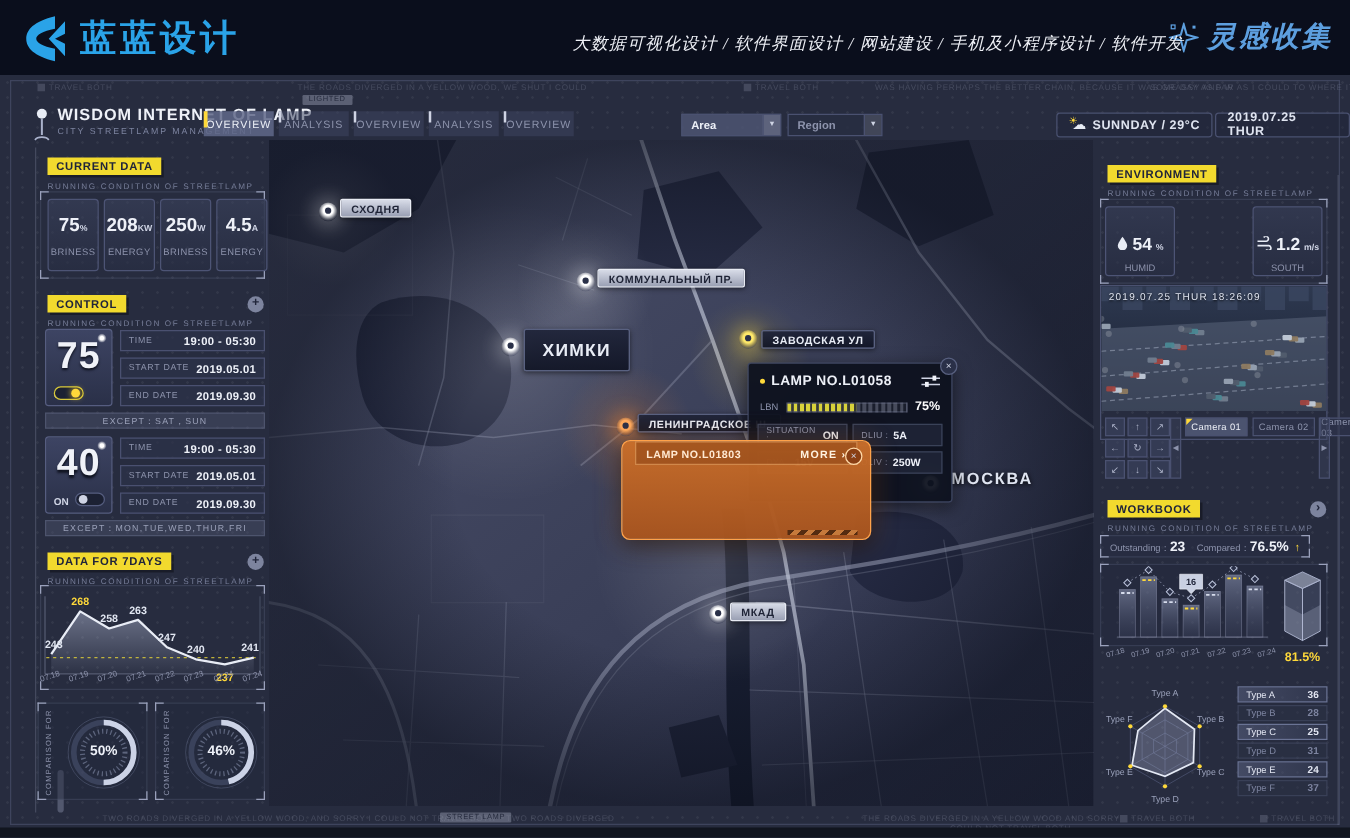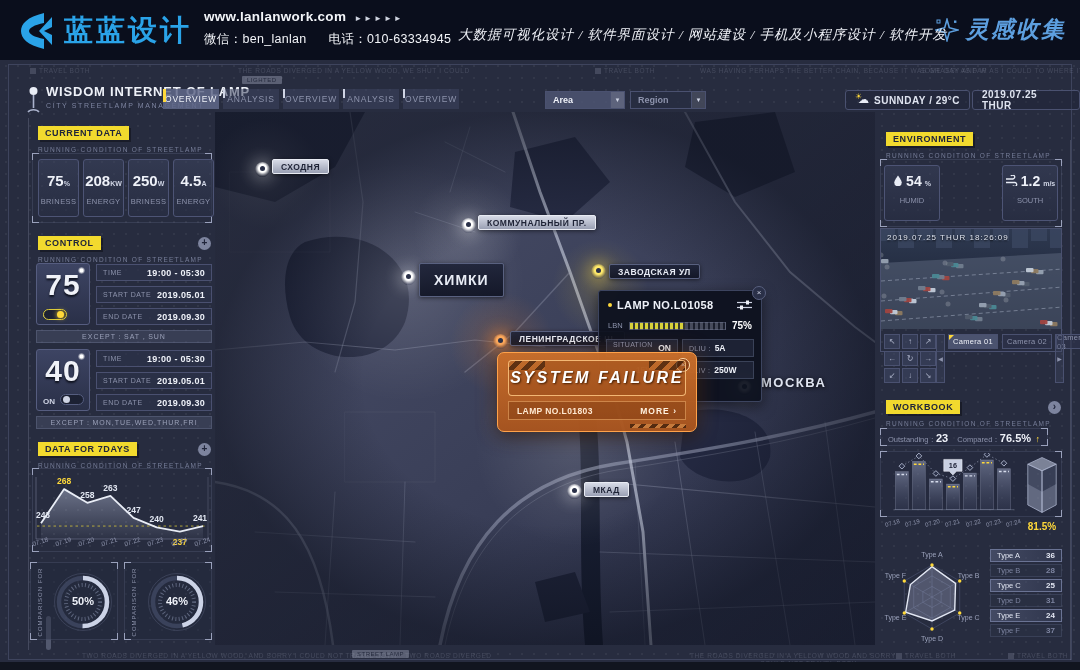--- a/index.html
+++ b/index.html
@@ -159,21 +159,21 @@
   #alert .foot{margin:0 10px;height:19px;border:1px solid rgba(255,190,120,.5);background:rgba(120,55,15,.4);
     display:flex;align-items:center;justify-content:space-between;padding:0 8px;}
   #alert .foot .lp{font-size:8.5px;font-weight:bold;color:#ffe9d2;letter-spacing:.4px;}
   #alert .foot .mr{font-size:8.5px;font-weight:800;color:#fff2e0;letter-spacing:1px;}
   #alert .minihz{position:absolute;right:10px;bottom:3px;width:56px;height:4px;
     background:repeating-linear-gradient(135deg,rgba(30,16,6,.6) 0 4px,rgba(255,190,110,.35) 4px 8px);}
   #alert .xbtn{background:#8a3f14;border-color:#ffd9a8;right:6px;top:5px;}
 
   
   .ecell{position:absolute;width:56px;height:56px;background:linear-gradient(180deg,rgba(62,70,98,.45),rgba(40,46,68,.55));
-    border:1px solid #4d5475;border-radius:3px;padding-top:7px;text-align:center;}
+    border:1px solid #4d5475;border-radius:3px;padding-top:21px;text-align:center;}
   .ecell .row{display:flex;align-items:baseline;justify-content:center;gap:3px;}
   .ecell .v{font-size:14px;font-weight:800;color:#eef1f8;}
   .ecell .u{font-size:7px;font-weight:bold;color:#cfd4e4;}
   .ecell .lb{font-size:7.5px;color:#8d93ac;margin-top:7px;}
 
   
   #cam-wrap{position:absolute;left:880px;top:168px;width:182px;height:124px;border:1px solid #4a5170;overflow:hidden;}
   #cam-ts{position:absolute;left:6px;top:4px;font-size:8px;color:#dfe4f0;letter-spacing:1px;z-index:2;text-shadow:0 1px 2px #000;}
   .dbtn{width:16px;height:15px;background:rgba(62,70,98,.6);border:1px solid #4a5170;color:#aab0c6;
     font-size:8px;display:flex;align-items:center;justify-content:center;}
@@ -207,24 +207,20 @@
 </style>
 </head>
 <body>
 
 <div id="banner">
   <svg class="abs" style="left:14px;top:9px" width="44" height="44" viewBox="0 0 44 44">
     <path d="M30 4 C13 8 7 15 7 22 C7 29 13 36 30 40 L30 30 C20 28 15 25 15 22 C15 19 20 16 30 14 Z" fill="#2aa3e8"></path>
     <path d="M25 22 L38 8 L38 18 L30 22 L38 26 L38 36 Z" fill="#2aa3e8"></path>
   </svg>
   <div id="logo-text">蓝蓝设计</div>
-  <div id="contact">
-    <div class="l1"><span>www.lanlanwork.com</span><span class="arr">►►►►►</span></div>
-    <div class="l2"><span>微信：ben_lanlan</span><span class="ph">电话：010-63334945</span></div>
-  </div>
   <div id="collect">
     <svg width="24" height="24" viewBox="0 0 24 24">
       <path d="M12 1.5 L14.3 9.7 L22.5 12 L14.3 14.3 L12 22.5 L9.7 14.3 L1.5 12 L9.7 9.7 Z" fill="none" stroke="#5d9fdf" stroke-width="1.6"></path>
       <rect x="2" y="2" width="3" height="3" fill="none" stroke="#5d9fdf" stroke-width="1"></rect>
       <rect x="19" y="2.5" width="2.4" height="2.4" fill="#5d9fdf"></rect>
     </svg>
     <span>灵感收集</span>
   </div>
   <div id="services">大数据可视化设计 / 软件界面设计 / 网站建设 / 手机及小程序设计 / 软件开发</div>
 </div>
@@ -550,25 +546,20 @@
         <div class="tc">
           <span class="l">DLIV :</span>
             <span class="v">250W</span>
         </div>
       </div>
     </div>
 
     
     <div id="alert">
       <span class="xbtn">×</span>
-      <div class="tbox">
-        <span class="hz" style="left:-8px"></span>
-        <span class="hz" style="right:-8px"></span>
-        <span class="ttl">SYSTEM FAILURE</span>
-      </div>
       <div class="foot">
         <span class="lp">LAMP NO.L01803</span>
         <span class="mr"><span>MORE</span> <span>›</span></span>
       </div>
       <span class="minihz"></span>
     </div>
   </div>
 
   <span class="tag abs" style="left:886px;top:72px">ENVIRONMENT</span>
   <div class="psub abs" style="left:886px;top:88px">RUNNING CONDITION OF STREETLAMP</div>

